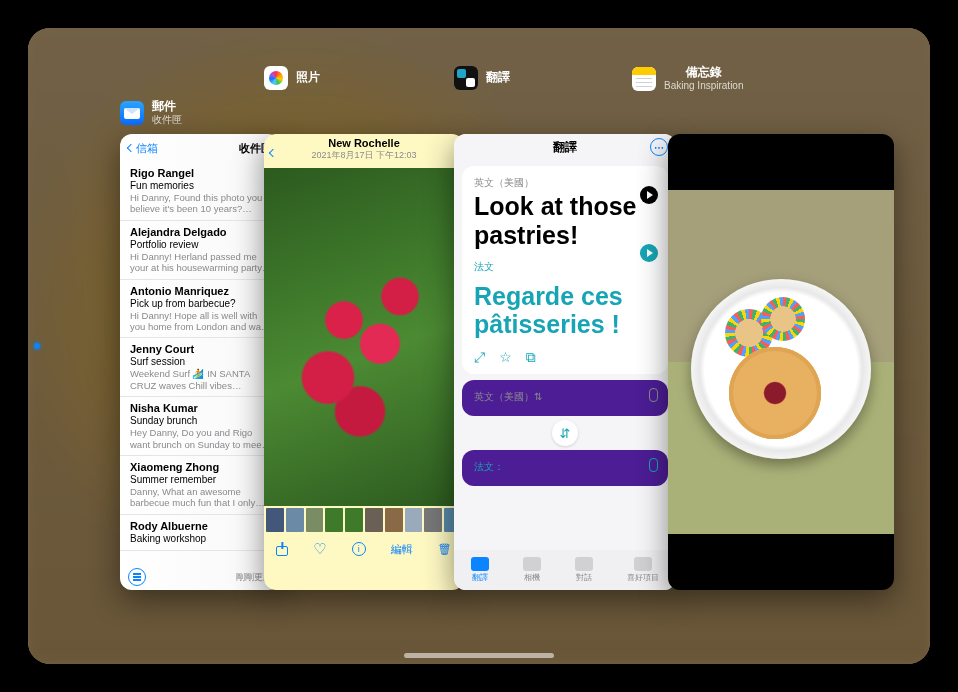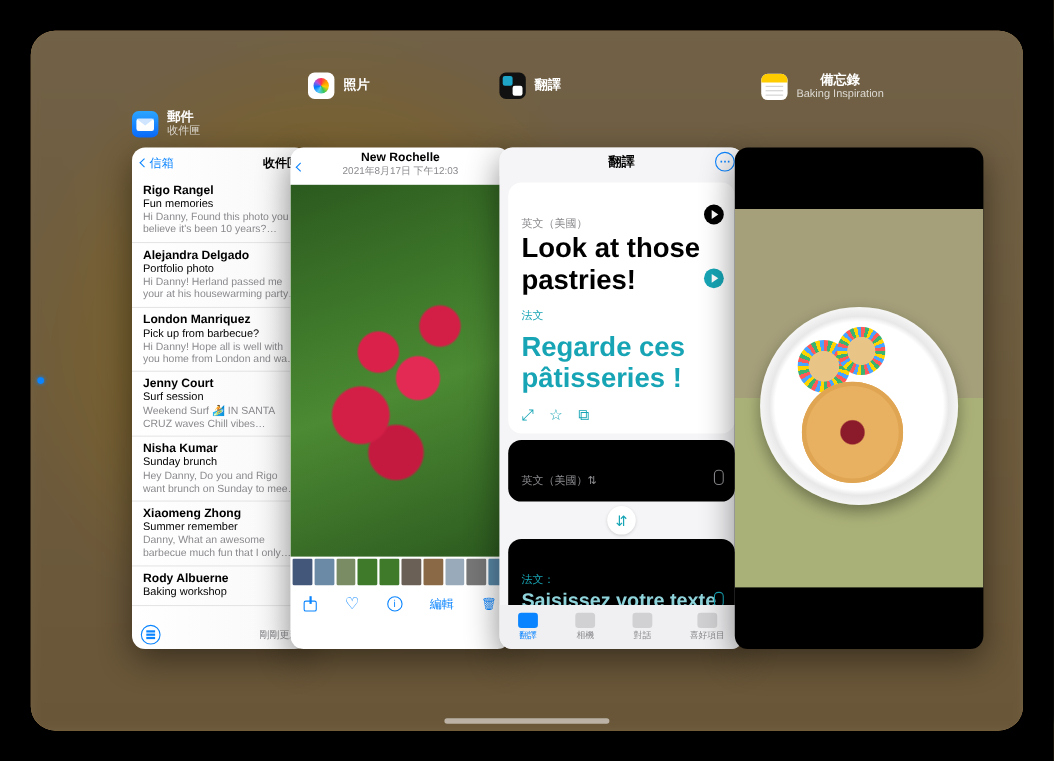--- a/index.html
+++ b/index.html
@@ -38,21 +38,21 @@
 
   
   .sidedot { position:absolute; left:6px; top:50%; transform:translateY(-50%); width:6px; height:6px; border-radius:50%; background:#0a84ff; box-shadow:0 0 4px #0a84ff; }
 
   
   .appcard {
     position:absolute;
     border-radius: 12px;
     box-shadow: 0 10px 30px rgba(0,0,0,0.45);
     overflow:hidden;
-    background:#ffffff;
+    background:#fef9c3;
   }
   .appheader {
     position:absolute; left:0; top:-34px;
     display:flex; align-items:center; gap:8px;
     color:#fff; font-size:12px;
   }
   .appicon { width:24px; height:24px; border-radius:6px; flex:none; display:flex; align-items:center; justify-content:center; }
   .apptitles { display:flex; flex-direction:column; line-height:1.15; }
   .appname { font-weight:600; font-size:12px; }
   .appsub  { font-size:10px; opacity:.75; }
@@ -114,30 +114,30 @@
   .ic-photos { background:#fff; position:relative;}
   .ic-photos:before{content:"";position:absolute;left:50%;top:50%;width:14px;height:14px;transform:translate(-50%,-50%);
     background: conic-gradient(#ff2d55,#ff9500,#ffcc00,#34c759,#5ac8fa,#007aff,#af52de,#ff2d55);
     border-radius:50%;}
 
   
   .trans { left:426px; top:106px; width:222px; height:456px; background:#f5f5f7;}
   .trans .top { height:26px; display:flex; align-items:center; justify-content:center; font-size:12px; font-weight:700; background:#f5f5f7; position:relative;}
   .trans .top .more{ position:absolute; right:8px; top:4px; width:18px;height:18px;border:1.2px solid #0a84ff;border-radius:50%;color:#0a84ff;display:flex;align-items:center;justify-content:center;font-size:10px;}
   .tcard { margin:6px 8px; background:#fff; border-radius:12px; padding:10px 12px 8px; position:relative;}
-  .tlabel{ font-size:10px; color:#8a8a8e; margin-bottom:2px;margin-top:20px;}
+  .tlabel{ font-size:10px; color:#8a8a8e; margin-bottom:2px;}
   .tbig { font-size:25px; font-weight:800; line-height:1.15;}
   .tfr  { color:#17a5b5; margin-top:8px;}
   .tplay{ position:absolute; right:10px; width:18px;height:18px;border-radius:50%;background:#000;}
   .tplay.play2{ background:#17a5b5;}
   .tplay:before{content:"";position:absolute;left:7px;top:5px;border-left:6px solid #fff;border-top:4px solid transparent;border-bottom:4px solid transparent;}
   .tplay.p1{top:20px;} .tplay.p2{top:78px;}
   .tactions{ display:flex; gap:14px; margin-top:10px; color:#17a5b5; font-size:14px;}
   .tactions span{cursor:default;}
-  .tinput { margin:6px 8px; background:#000000; border-radius:12px; padding:10px 12px; position:relative;}
+  .tinput { margin:6px 8px; background:#4c1d95; border-radius:12px; padding:10px 12px; position:relative;}
   .tph { font-size:18px; font-weight:700; color:#c4c4c7;}
   .tfrph{ color:#8fd3db; }
   .tmic { position:absolute; right:10px; bottom:10px; color:#8a8a8e;}
   .tmic.teal{color:#17a5b5;}
   .tmic:before{content:"";display:inline-block;width:7px;height:12px;border:1.4px solid currentColor;border-radius:4px;}
   .tswap { display:flex; justify-content:center; margin:-2px 0;}
   .tswap div{width:26px;height:26px;border-radius:50%;background:#fff;display:flex;align-items:center;justify-content:center;color:#17a5b5;font-size:13px;box-shadow:0 1px 3px rgba(0,0,0,.15);}
   .ttabs{ position:absolute; left:0; right:0; bottom:0; height:40px; background:#f0f0f2; display:flex; justify-content:space-around; align-items:center; font-size:8px; color:#8a8a8e;}
   .ttab{display:flex;flex-direction:column;align-items:center;gap:1px;}
   .ttab.active{color:#0a84ff;}
@@ -202,25 +202,25 @@
         <div class="title">收件匣</div>
       </div>
       <div class="mlist">
         <div class="mrow">
             <div class="from">Rigo Rangel</div>
             <div class="subj">Fun memories</div>
             <div class="prev">Hi Danny, Found this photo you believe it's been 10 years? Let's…</div>
           </div>
         <div class="mrow">
             <div class="from">Alejandra Delgado</div>
-            <div class="subj">Portfolio photo</div>
+            <div class="subj">Portfolio review</div>
             <div class="prev">Hi Danny! Herland passed me your at his housewarming party last w…</div>
           </div>
         <div class="mrow">
-            <div class="from">London Manriquez</div>
+            <div class="from">Antonio Manriquez</div>
             <div class="subj">Pick up from barbecue?</div>
             <div class="prev">Hi Danny! Hope all is well with you home from London and was wond…</div>
           </div>
         <div class="mrow">
             <div class="from">Jenny Court</div>
             <div class="subj">Surf session</div>
             <div class="prev">Weekend Surf 🏄 IN SANTA CRUZ waves Chill vibes Delicious snac…</div>
           </div>
         <div class="mrow">
             <div class="from">Nisha Kumar</div>
@@ -237,21 +237,21 @@
             <div class="subj">Baking workshop</div>
             <div class="prev"></div>
           </div>
       </div>
       <div class="foot">
         <div class="circ"></div>
         <div class="upd">剛剛更新</div>
       </div>
     </div>
 
-    <div style="position:absolute; left:252px; top:72px;">
+    <div style="position:absolute; left:236px; top:72px;">
       <div class="appheader" style="position:relative;">
         <div class="appicon ic-photos"></div>
         <div class="apptitles">
           <span class="appname">照片</span>
         </div>
       </div>
     </div>
     <div class="appcard photos">
       <div class="top">
         <div class="back"><span class="chev"></span></div>
@@ -308,21 +308,20 @@
       </div>
       <div class="tinput">
         <div class="tlabel">英文（美國）⇅</div>
         <div class="tmic"></div>
       </div>
       <div class="tswap">
           <div>⇵</div>
         </div>
       <div class="tinput">
         <div class="tlabel" style="color:#17a5b5">法文：</div>
-        <div class="tph tfrph">Saisissez votre texte</div>
         <div class="tmic teal"></div>
       </div>
       <div class="ttabs">
         <div class="ttab active">
             <div class="ticn"></div>
             <span>翻譯</span>
           </div>
         <div class="ttab">
             <div class="ticn"></div>
             <span>相機</span>
@@ -331,21 +330,21 @@
             <div class="ticn"></div>
             <span>對話</span>
           </div>
         <div class="ttab">
             <div class="ticn"></div>
             <span>喜好項目</span>
           </div>
       </div>
     </div>
 
-    <div style="position:absolute; left:664px; top:72px;text-align:center;">
+    <div style="position:absolute; left:604px; top:72px;text-align:center;">
       <div class="appheader" style="position:relative;">
         <div class="appicon ic-notes"></div>
         <div class="apptitles">
           <span class="appname">備忘錄</span>
           <span class="appsub">Baking Inspiration</span>
         </div>
       </div>
     </div>
     <div class="appcard notes">
       <div class="img">

